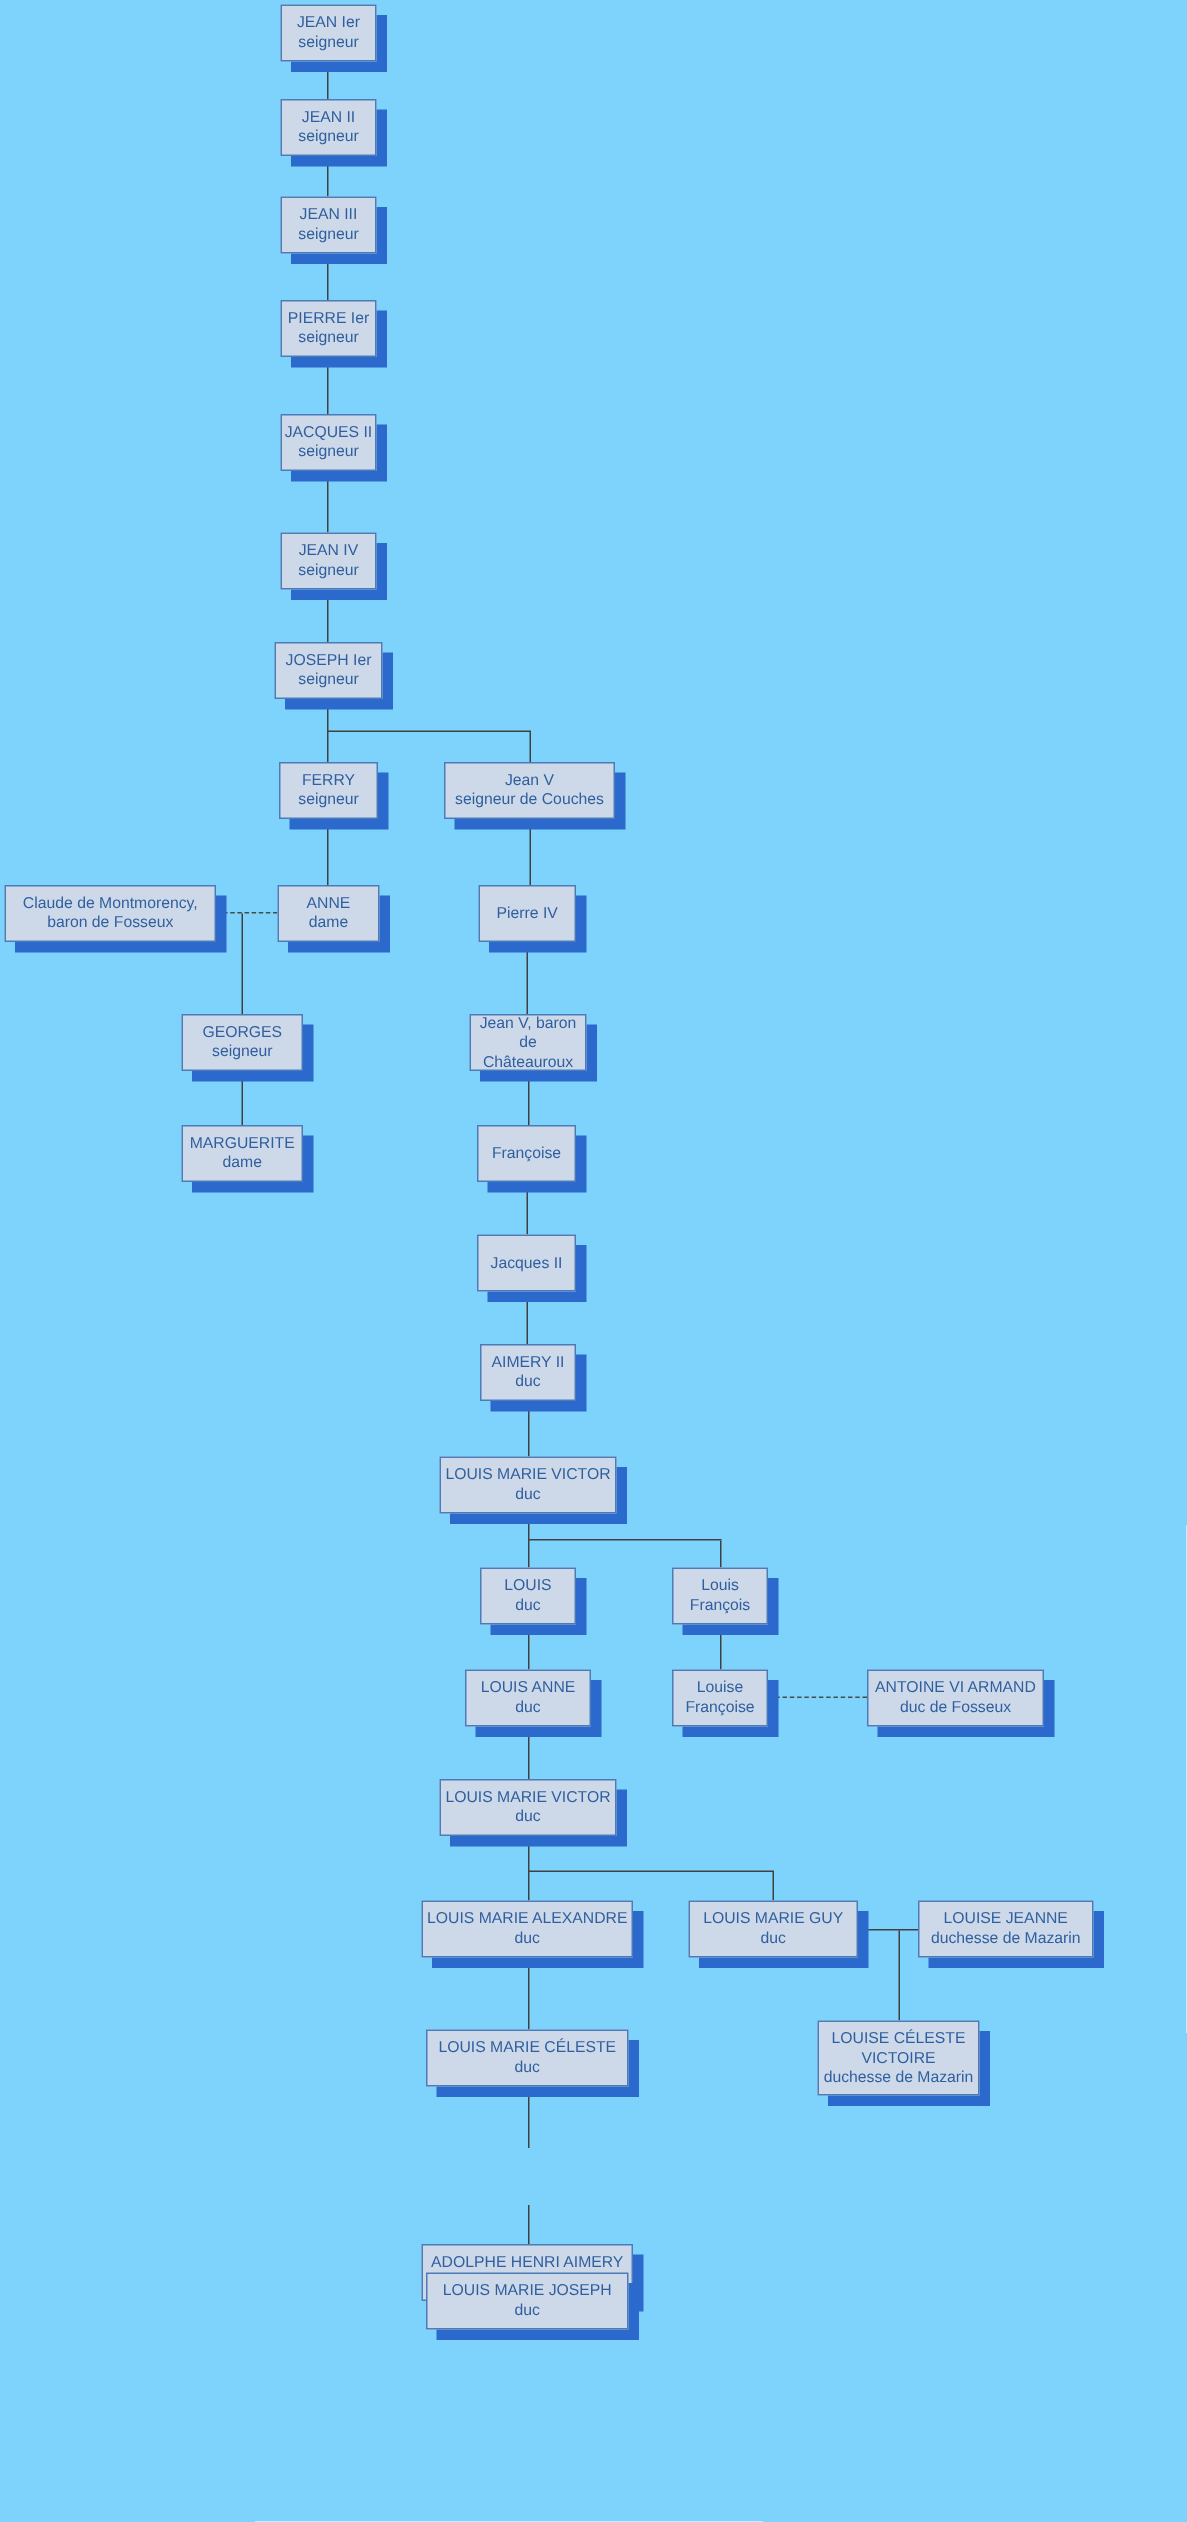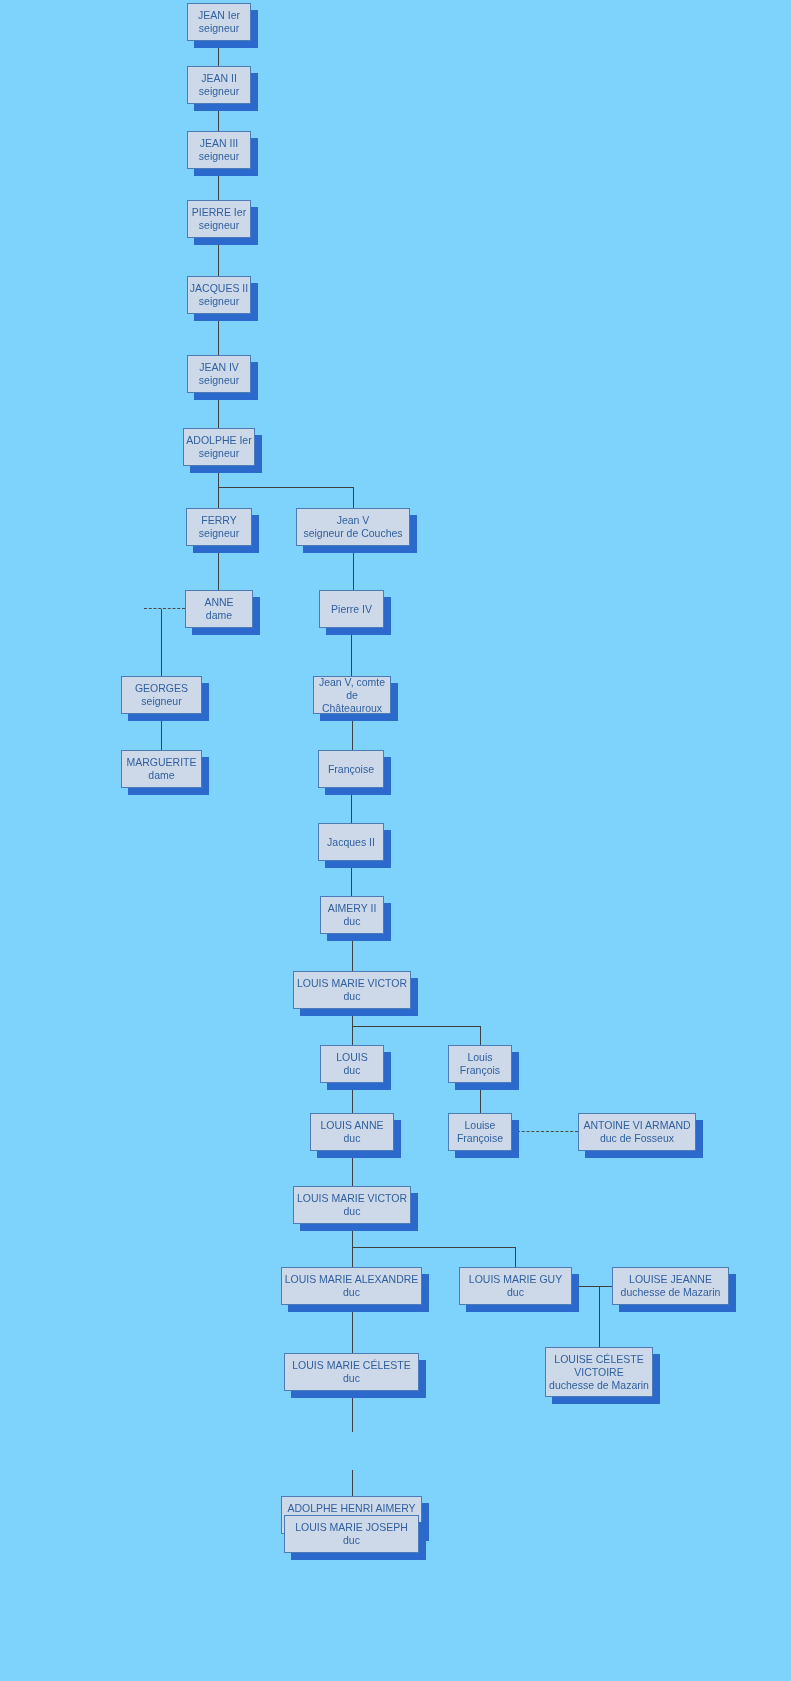--- a/index.html
+++ b/index.html
@@ -84,44 +84,48 @@
   </div>
   <div class="node" style="left:187px;top:276px;width:64px;height:38px">
     <span>JACQUES II</span>
     <span>seigneur</span>
   </div>
   <div class="node" style="left:187px;top:355px;width:64px;height:38px">
     <span>JEAN IV</span>
     <span>seigneur</span>
   </div>
   <div class="node" style="left:183px;top:428px;width:72px;height:38px">
-    <span>ADOLPHE Ier</span>
+    <span>JOSEPH Ier</span>
     <span>seigneur</span>
   </div>
   <div class="node" style="left:186px;top:508px;width:66px;height:38px">
     <span>FERRY</span>
     <span>seigneur</span>
   </div>
   <div class="node" style="left:296px;top:508px;width:114px;height:38px">
     <span>Jean V</span>
     <span>seigneur de Couches</span>
+  </div>
+  <div class="node" style="left:3px;top:590px;width:141px;height:38px">
+    <span>Claude de Montmorency,</span>
+    <span>baron de Fosseux</span>
   </div>
   <div class="node" style="left:185px;top:590px;width:68px;height:38px">
     <span>ANNE</span>
     <span>dame</span>
   </div>
   <div class="node" style="left:319px;top:590px;width:65px;height:38px">
     <span>Pierre IV</span>
   </div>
   <div class="node" style="left:121px;top:676px;width:81px;height:38px">
     <span>GEORGES</span>
     <span>seigneur</span>
   </div>
   <div class="node" style="left:313px;top:676px;width:78px;height:38px">
-    <span>Jean V, comte</span>
+    <span>Jean V, baron</span>
     <span>de Châteauroux</span>
   </div>
   <div class="node" style="left:121px;top:750px;width:81px;height:38px">
     <span>MARGUERITE</span>
     <span>dame</span>
   </div>
   <div class="node" style="left:318px;top:750px;width:66px;height:38px">
     <span>Françoise</span>
   </div>
   <div class="node" style="left:318px;top:823px;width:66px;height:38px">

